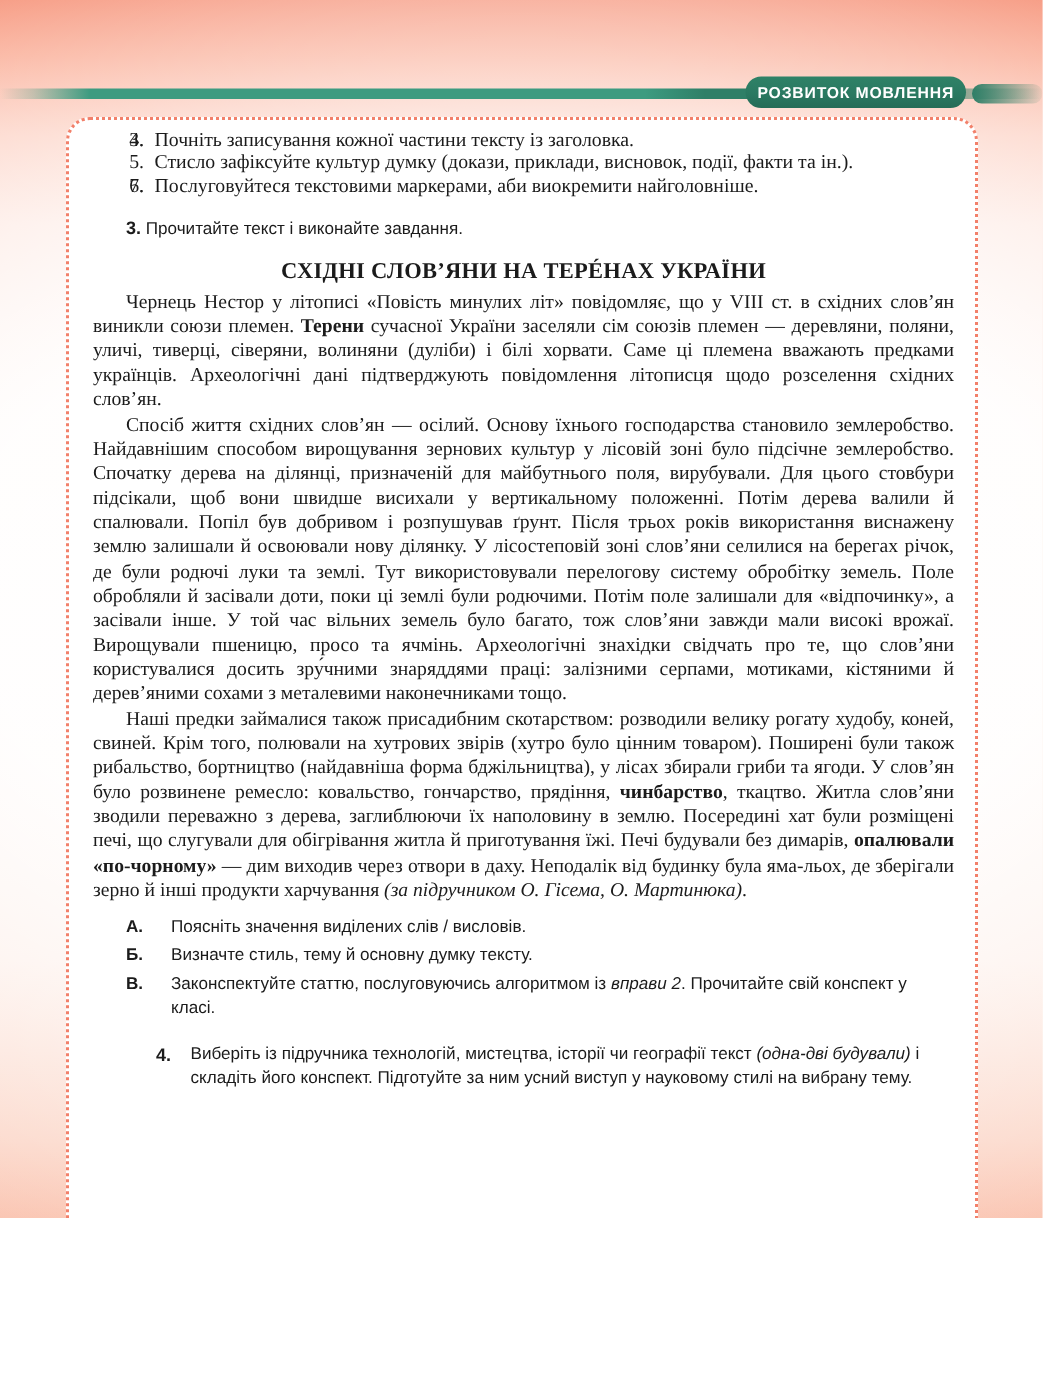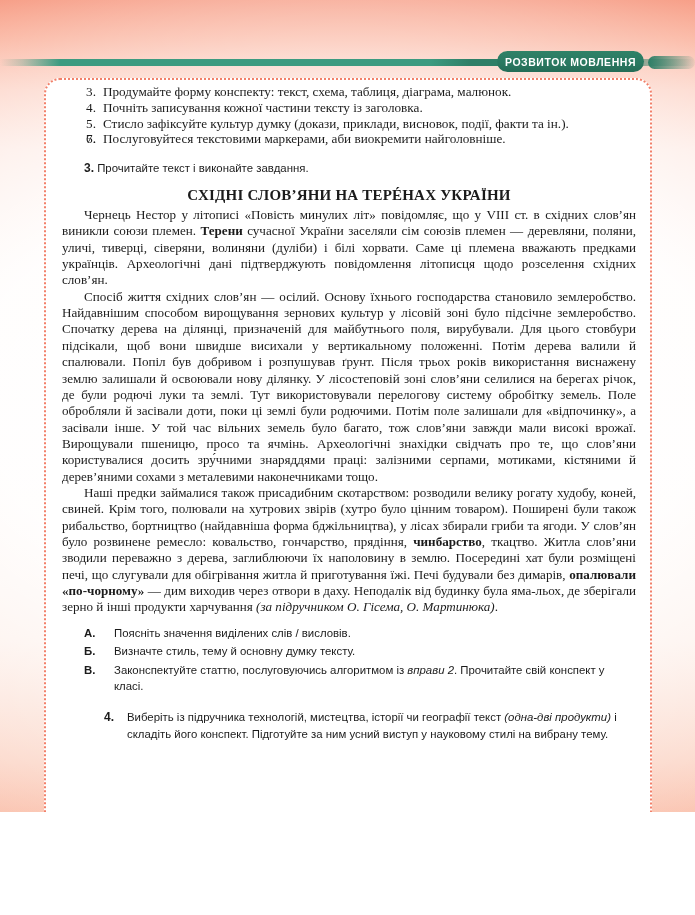--- a/index.html
+++ b/index.html
@@ -268,21 +268,21 @@
 
   <div id="banner-bar"></div>
   <div id="banner-bar-right"></div>
   <div id="banner-pill">Розвиток мовлення</div>
 
   <div id="dotted-frame"></div>
 
   <div id="content">
 
     <ol class="num-list" id="top-list">
-        <li><span class="li-num">3.</span><span>Продумайте форму конспекту: текст, схема, таблиця, діаграма, малюнок.</span></li>
+        <li><span class="li-num">3.</span></li>
         <li><span class="li-num">4.</span><span>Почніть записування кожної частини тексту із заголовка.</span></li>
         <li><span class="li-num">5.</span><span>Стисло зафіксуйте культур думку (докази, приклади, висновок, події, факти та ін.).</span></li>
         <li><span class="li-num">6.</span></li>
         <li><span class="li-num">7.</span><span>Послуговуйтеся текстовими маркерами, аби виокремити найголовніше.</span></li>
       </ol>
 
     <p class="ex-head">
       <span class="ex-n">3.</span>
       <span>Прочитайте текст і виконайте завдання.</span>
     </p>
@@ -296,21 +296,21 @@
       </div>
 
     <ol class="letter-list" id="task-list">
         <li><span class="ltr">А.</span><span><span>Поясніть значення виділених слів / висловів.</span></span></li>
         <li><span class="ltr">Б.</span><span><span>Визначте стиль, тему й основну думку тексту.</span></span></li>
         <li><span class="ltr">В.</span><span><span>Законспектуйте статтю, послуговуючись алгоритмом із </span><i>вправи 2</i><span>. Прочитайте свій конспект у класі.</span></span></li>
       </ol>
 
     <p class="final-ex" id="exercise-4">
       <span class="ex-n">4.</span>
-      <span class="ex4-body"><span>Виберіть із підручника технологій, мистецтва, історії чи географії текст </span><i>(одна-дві продукти)</i><span> і складіть його конспект. Підготуйте за ним усний виступ у науковому стилі на вибрану тему.</span></span>
+      <span class="ex4-body"><span>Виберіть із підручника технологій, мистецтва, історії чи географії текст </span><i>(одна-дві будували)</i><span> і складіть його конспект. Підготуйте за ним усний виступ у науковому стилі на вибрану тему.</span></span>
     </p>
 
   </div>
 
   <div id="footer-dots">
       <span class="fdot" style="background: rgb(255, 255, 255);"></span>
       <span class="fdot" style="background: rgb(255, 252, 251);"></span>
       <span class="fdot" style="background: rgb(254, 249, 248);"></span>
       <span class="fdot" style="background: rgb(254, 246, 244);"></span>
       <span class="fdot" style="background: rgb(254, 243, 241);"></span>

